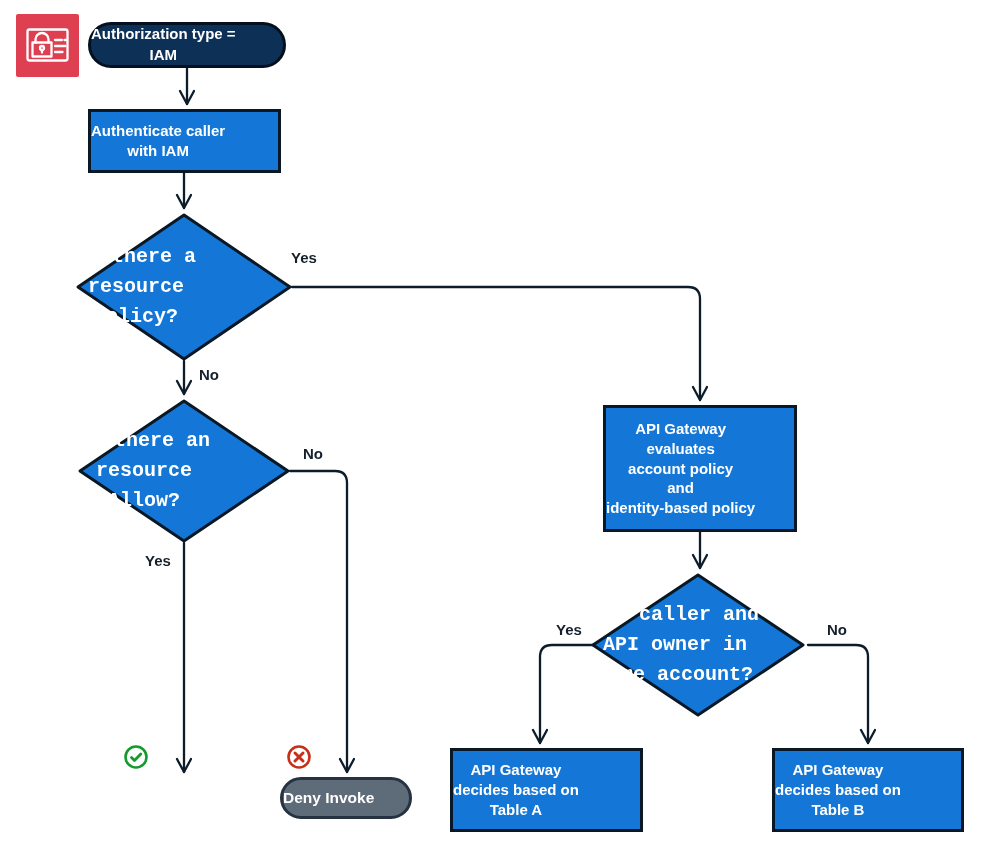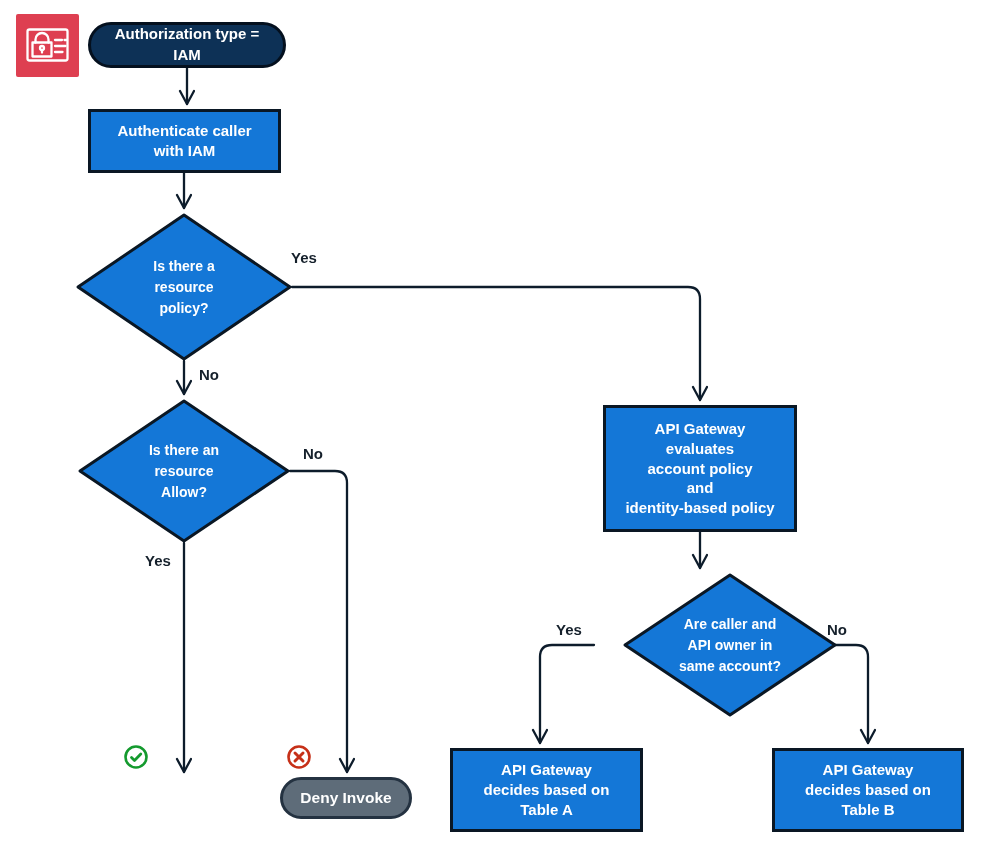--- a/index.html
+++ b/index.html
@@ -7,29 +7,29 @@
     --stroke-dark:#0A1724; --stroke-slate:#243241; --line:#0D1C2B;
     --label:#15202B; --icon-red:#DE3F51; --green:#149A2E; --red-x:#C63018;
   }
   html,body{margin:0;padding:0;background:#ffffff;}
   body{font-family:"Liberation Sans","DejaVu Sans",sans-serif;}
   #canvas{position:relative;width:986px;height:852px;background:#fff;overflow:hidden;}
   #edge-layer{position:absolute;left:0;top:0;width:986px;height:852px;}
   .edge{fill:none;stroke:var(--line);stroke-width:2.3;stroke-linecap:round;}
   .arrow-head{fill:none;stroke:var(--line);stroke-width:2.3;stroke-linecap:round;stroke-linejoin:round;}
   .edge-label{font-weight:bold;font-size:15px;fill:var(--label);}
-  .node{position:absolute;display:flex;align-items:center;justify-content:center;
+  .node{position:absolute;display:flex;align-items:center;justify-content:flex-start;
         text-align:center;color:#fff;font-weight:bold;box-sizing:border-box;}
   .pill-start{background:var(--navy);border:3px solid #04101E;border-radius:26px;
         font-size:15px;line-height:1.38;}
   .process{background:var(--blue);border:3px solid var(--stroke-dark);border-radius:0;
         font-size:15px;line-height:1.32;}
   .terminal{background:var(--slate);border:3px solid var(--stroke-slate);border-radius:22px;
         font-size:15.5px;line-height:1.2;}
-  .decision{background:none;border:none;font-size:14px;line-height:1.5;}
+  .decision{background:none;border:none;font-size:20px;line-height:1.5;font-family:Liberation Mono, monospace;}
   .decision-svg{position:absolute;left:0;top:0;}
   .decision-poly{fill:var(--blue);stroke:var(--stroke-dark);stroke-width:3;stroke-linejoin:round;}
   .node-label{position:relative;z-index:1;}
   .icon-stroke{fill:none;stroke:#fff;stroke-width:2.3;stroke-linecap:round;stroke-linejoin:round;}
 </style>
 </head>
 <body>
 
 <div id="canvas">
   <svg id="edge-layer" width="986" height="852" viewBox="0 0 986 852" xmlns="http://www.w3.org/2000/svg">
@@ -108,21 +108,21 @@
     </div>
     <div class="node process" style="left: 603px; top: 405px; width: 194px; height: 127px;">
       <div class="node-label">
         <div>API Gateway</div>
         <div>evaluates</div>
         <div>account policy</div>
         <div>and</div>
         <div>identity-based policy</div>
       </div>
     </div>
-    <div class="node decision" style="left: 623px; top: 573px; width: 214px; height: 144px;">
+    <div class="node decision" style="left: 591px; top: 573px; width: 214px; height: 144px;">
       <svg width="214" height="144" class="decision-svg">
         <polygon points="107,2 212,72 107,142 2,72" class="decision-poly"></polygon>
       </svg>
       <div class="node-label">
         <div>Are caller and</div>
         <div>API owner in</div>
         <div>same account?</div>
       </div>
     </div>
     <div class="node process" style="left: 450px; top: 748px; width: 193px; height: 84px;">

